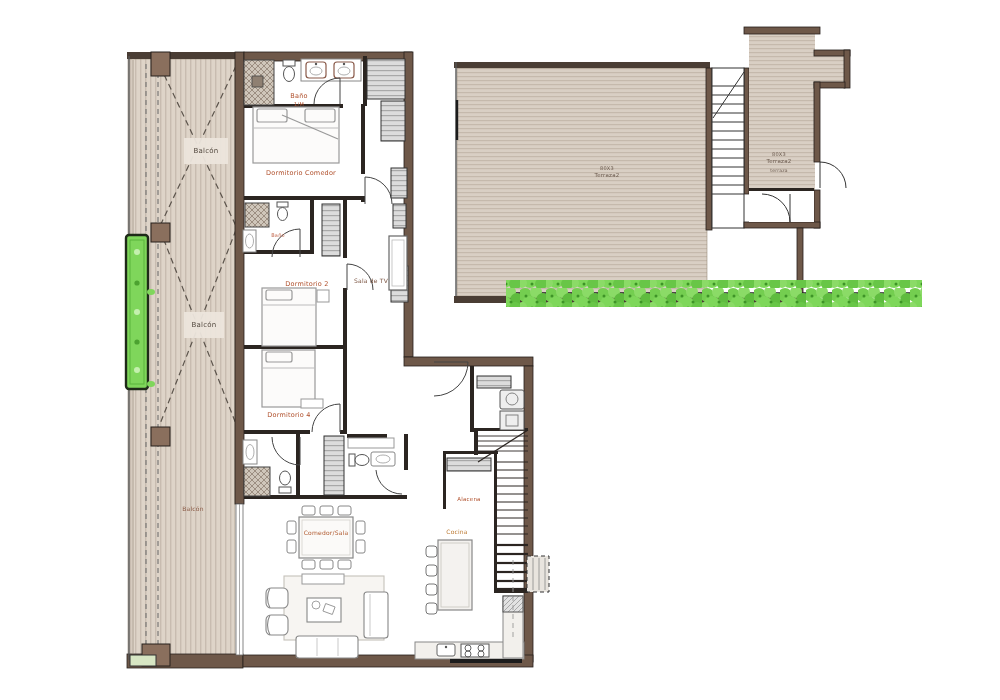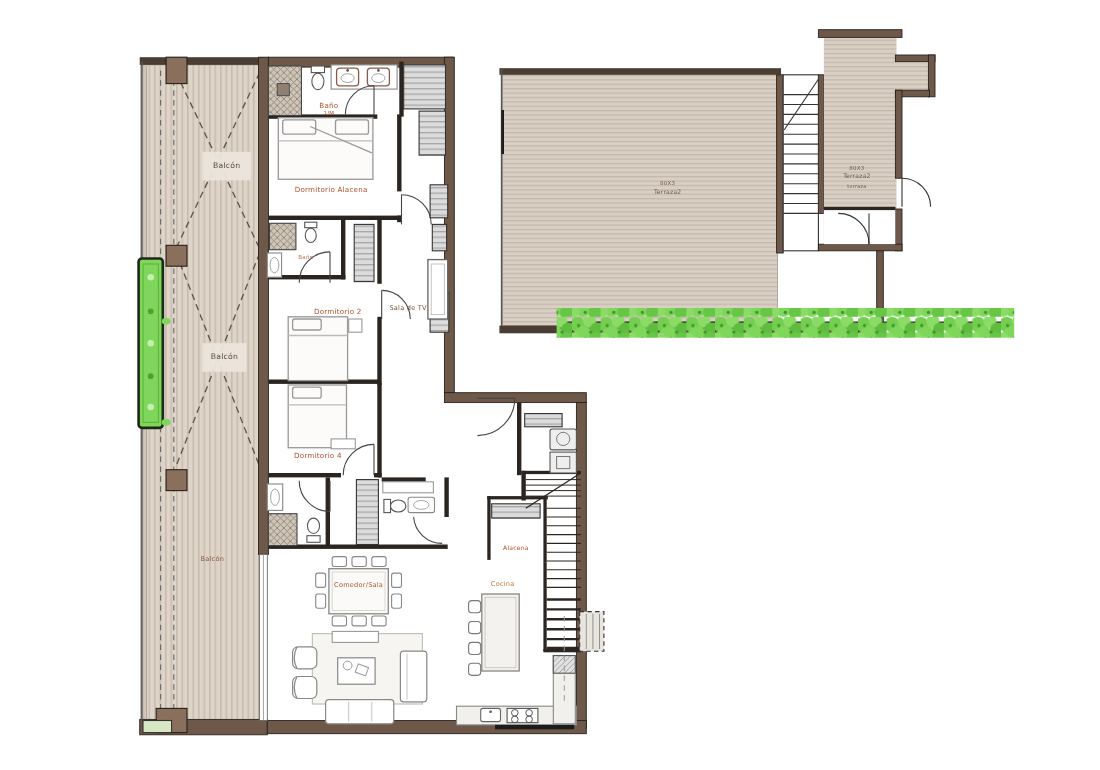--- a/index.html
+++ b/index.html
@@ -436,21 +436,21 @@
     </g>
   </g>
 </svg>
 
   <div class="lbl dark" style="left:206px;top:151px;font-size:7px;">Balcón</div>
   <div class="lbl dark" style="left:204px;top:325px;font-size:7px;">Balcón</div>
   <div class="lbl balc-b" style="left:193px;top:509px;">Balcón</div>
 
   <div class="lbl" style="left:299px;top:96px;">Baño</div>
   <div class="lbl small" style="left:299px;top:104px;">1/M</div>
-  <div class="lbl" style="left:301px;top:173px;">Dormitorio Alacena</div>
+  <div class="lbl" style="left:301px;top:173px;">Dormitorio Comedor</div>
   <div class="lbl small" style="left:278px;top:235px;color:#c46a50;">Baño</div>
   <div class="lbl" style="left:307px;top:284px;">Dormitorio 2</div>
   <div class="lbl tv" style="left:371px;top:281px;">Sala de TV</div>
   <div class="lbl" style="left:289px;top:415px;">Dormitorio 4</div>
   <div class="lbl" style="left:469px;top:500px;font-size:5.5px;">Alacena</div>
   <div class="lbl dining" style="left:326px;top:533px;">Comedor/Sala</div>
   <div class="lbl kitchen" style="left:457px;top:532px;">Cocina</div>
 
   <div class="lbl gray small" style="left:607px;top:168px;">80X3</div>
   <div class="lbl gray small" style="left:607px;top:176px;font-size:5.5px;">Terraza2</div>

